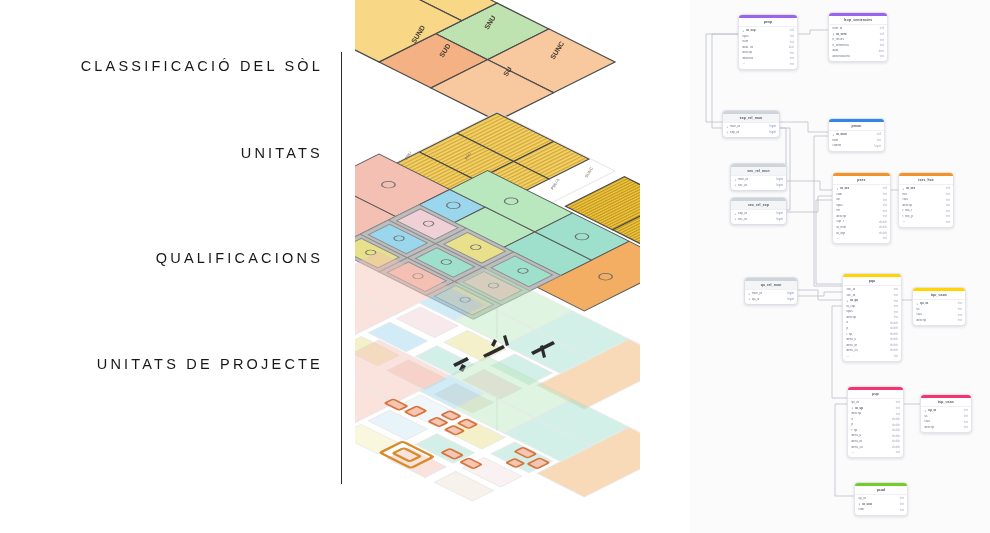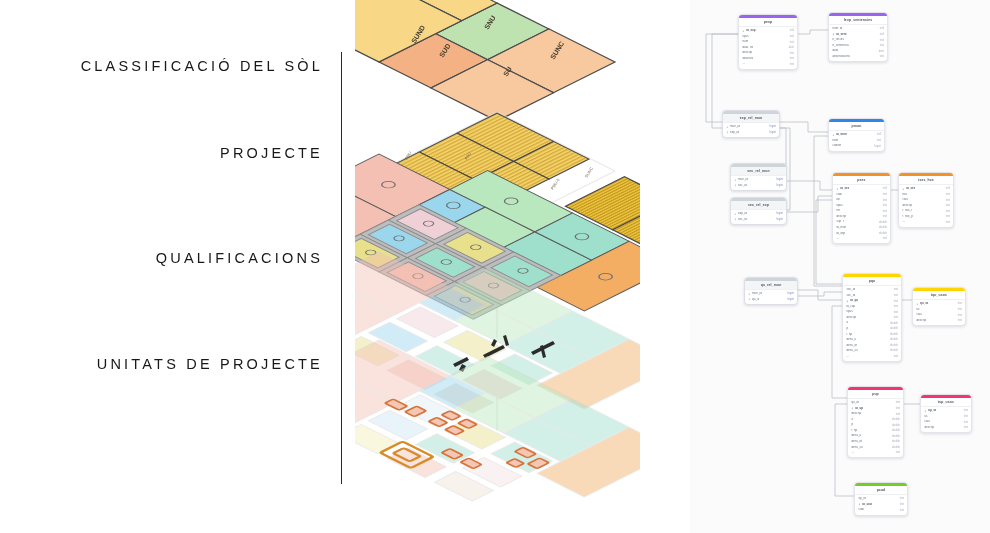--- a/index.html
+++ b/index.html
@@ -40,21 +40,21 @@
   .key{width:2.6px;height:2.6px;flex:0 0 2.6px;opacity:.62;}
   .key svg{display:block;width:2.6px;height:2.6px;}
   .tbl.grey .tname{background:#f4f5f7;}
   .tbl.grey{border-color:#dcdfe5;}
 </style>
 </head>
 <body>
 
 <div id="legend">
   <div class="legend-row" style="top:55px">CLASSIFICACIÓ DEL SÒL</div>
-  <div class="legend-row" style="top:142px">PROJECTE</div>
+  <div class="legend-row" style="top:142px">UNITATS</div>
   <div class="legend-row" style="top:353px">UNITATS DE PROJECTE</div>
   <div class="legend-row" style="top:247px">QUALIFICACIONS</div>
   <div id="legend-divider"></div>
 </div>
 
 <div id="stack">
 <svg width="285" height="533" viewBox="0 0 285 533" xmlns="http://www.w3.org/2000/svg">
   <defs>
 
     <pattern id="hatchA" width="3" height="3" patternUnits="userSpaceOnUse">

